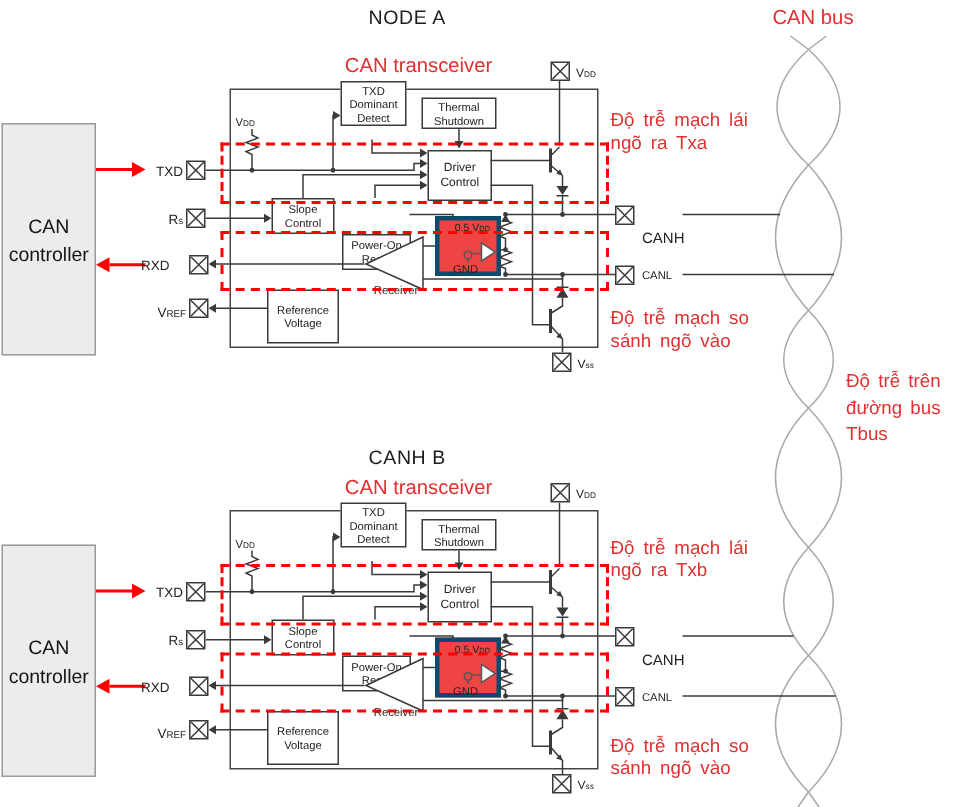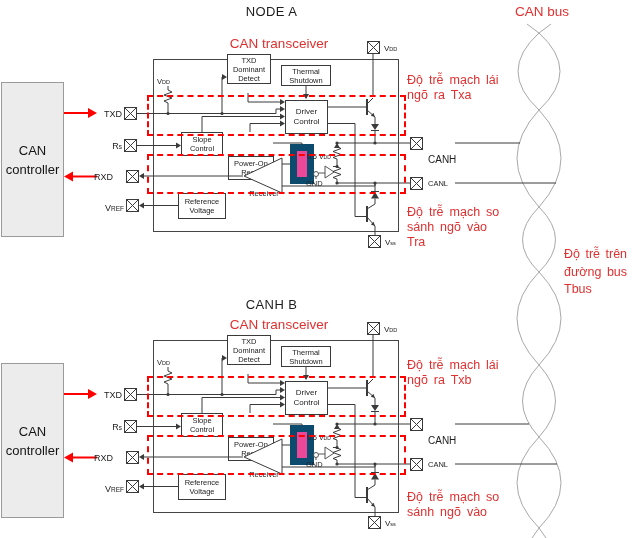--- a/index.html
+++ b/index.html
@@ -23,22 +23,22 @@
   .trx-box{position:absolute;left:153px;top:59px;width:246px;height:173px;
            border:1px solid #454545;z-index:1;}
   .blk{position:absolute;background:#fff;border:1px solid #3a3a3a;display:flex;align-items:center;
        justify-content:center;text-align:center;font-size:7.5px;line-height:9px;color:#222;
        z-index:1;padding:1px;}
   .b-tdd{left:227px;top:54px;width:44px;height:30px;}
   .b-ths{left:281px;top:65px;width:50px;height:21px;}
   .b-drv{left:285px;top:100px;width:43px;height:34px;font-size:8px;line-height:10px;}
   .b-slp{left:181px;top:132px;width:42px;height:24px;}
   .b-por{left:228px;top:132px;width:46px;height:24px;margin-top:24px;}
-  .b-ref{left:178px;top:193px;width:48px;height:26px;}
-  .b-half{left:290px;top:144px;width:24px;height:40px;background:#ec4899;border:7px solid #0c4a6e;
+  .b-ref{left:178px;top:193px;width:48px;height:36px;}
+  .b-half{left:290px;top:144px;width:44px;height:40px;background:#ef4444;border:3px solid #0c4a6e;
           position:absolute;z-index:1;}
   .half-txt{position:absolute;left:2px;top:2px;width:40px;text-align:center;font-size:7px;color:#222;}
   .gnd-txt{position:absolute;left:9px;top:28px;font-size:7.5px;color:#222;}
   .half-svg{position:absolute;left:0;top:0;}
   .rx-label{position:absolute;left:243px;top:189px;width:42px;text-align:center;font-size:7.5px;
             color:#222;z-index:2;}
   .vdd-int{position:absolute;left:157px;top:77px;font-size:7.5px;color:#222;z-index:2;}
 
   
   .dash{position:absolute;border:2px dashed #ff0000;z-index:3;}
@@ -172,21 +172,20 @@
     <div class="pinlab pl-canh">CANH</div>
     <div class="pinlab pl-canl">CANL</div>
 
     <div class="red-note ann-driver">
       <div>Độ trễ mạch lái</div>
       <div>ngõ ra Txa</div>
     </div>
     <div class="red-note ann-comp">
       <div>Độ trễ mạch so</div>
       <div>sánh ngõ vào</div>
-      <div>Tra</div>
     </div>
   </div>
 
   <div class="node node-b" style="top: 281px;">
 
     <div class="node-title">CANH B</div>
     <div class="trx-title">CAN transceiver</div>
 
     <div class="ctrl-box">
       <div>CAN</div>

